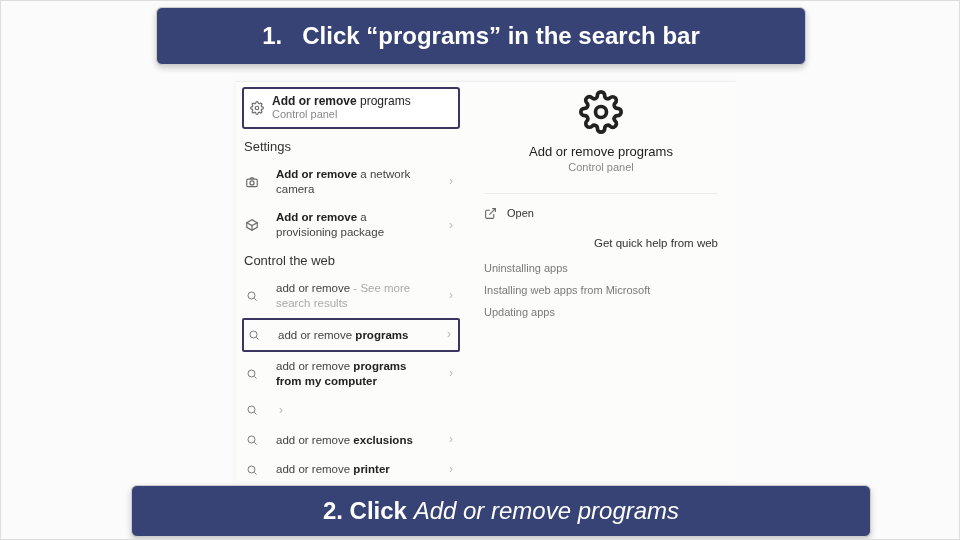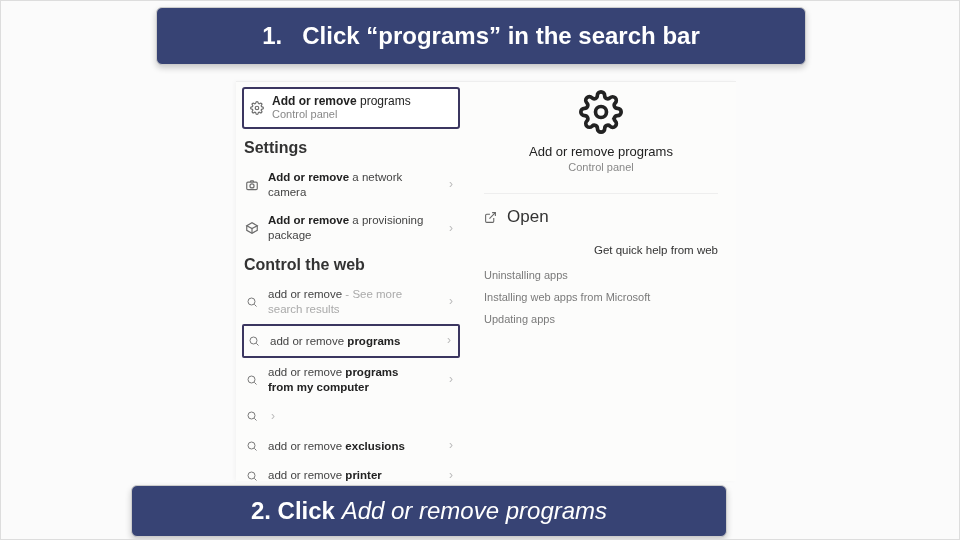--- a/index.html
+++ b/index.html
@@ -20,21 +20,21 @@
     border-radius: 6px;
     box-shadow: 0 3px 6px rgba(0,0,0,0.2);
     display: flex;
     align-items: center;
     justify-content: center;
     font-size: 24px;
     padding: 0 20px;
     border: 1px solid #ccc;
   }
   .banner-top { left: 155px; top: 6px; width: 650px; height: 58px; }
-  .banner-bottom { left: 130px; top: 484px; width: 596px; height: 52px; }
+  .banner-bottom { left: 130px; top: 484px; width: 740px; height: 52px; }
   .banner em { font-style: italic; font-weight: 500; }
   .banner-top .num { margin-right: 20px; }
 
   .search-panel {
     position: absolute;
     left: 235px;
     top: 80px;
     width: 500px;
     height: 400px;
     background: #fcfcfb;
@@ -56,30 +56,30 @@
     gap: 8px;
     margin-bottom: 10px;
     background: #fff;
   }
   .best-match .texts { line-height: 1.2; }
   .best-match .title { font-size: 12px; color: #222; }
   .best-match .title .bold { font-weight: 700; }
   .best-match .sub { font-size: 11px; color: #888; }
 
   .section-head {
-    font-size: 16px;
-    font-weight: 700;
+    font-size: 13px;
+    font-weight: 400;
     color: #333;
     margin: 6px 2px 6px 2px;
   }
 
   .result-row {
     display: flex;
     align-items: center;
-    gap: 8px;
+    gap: 16px;
     padding: 7px 4px 7px 2px;
     position: relative;
     font-size: 11.5px;
     color: #444;
     line-height: 1.3;
   }
   .result-row .icon { width: 16px; display: flex; justify-content: center; color: #555; flex-shrink: 0;}
   .result-row .label { flex: 1; padding-right: 12px; }
   .result-row .label .bold { font-weight: 700; color: #222; }
   .result-row .label .dim { color: #aaa; }
@@ -90,23 +90,22 @@
     padding-left: 2px;
   }
 
   .right-head { display: flex; flex-direction: column; align-items: center; margin-top: 2px; }
   .right-title { font-size: 13px; color: #222; margin-top: 10px; font-weight: 500;}
   .right-sub { font-size: 11px; color: #888; margin-top: 2px; margin-bottom: 12px;}
   .divider { height: 1px; background: #eee; margin: 8px 0 10px 0; }
 
   .action-row {
     display: flex;
-    align-items: center;
     gap: 10px;
-    font-size: 17px;
+    font-size: 11px;
     color: #333;
     padding: 3px 0;
   }
   .quickhelp { font-size: 11.5px; color: #333; margin: 14px 0 8px 0; font-weight: 500; text-align: right;}
   .linklike { font-size: 11px; color: #7a7a7a; padding: 5px 0; }
 
   
   svg { display: block; }
   .gear-small { width: 14px; height: 14px; color: #6b6b6b; }
   .gear-large { width: 44px; height: 44px; color: #222; }

